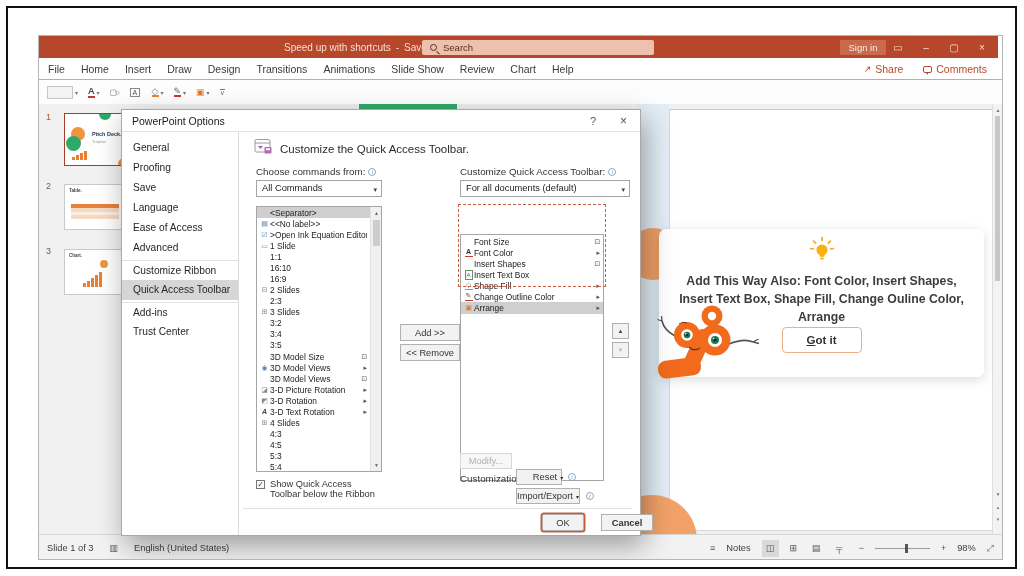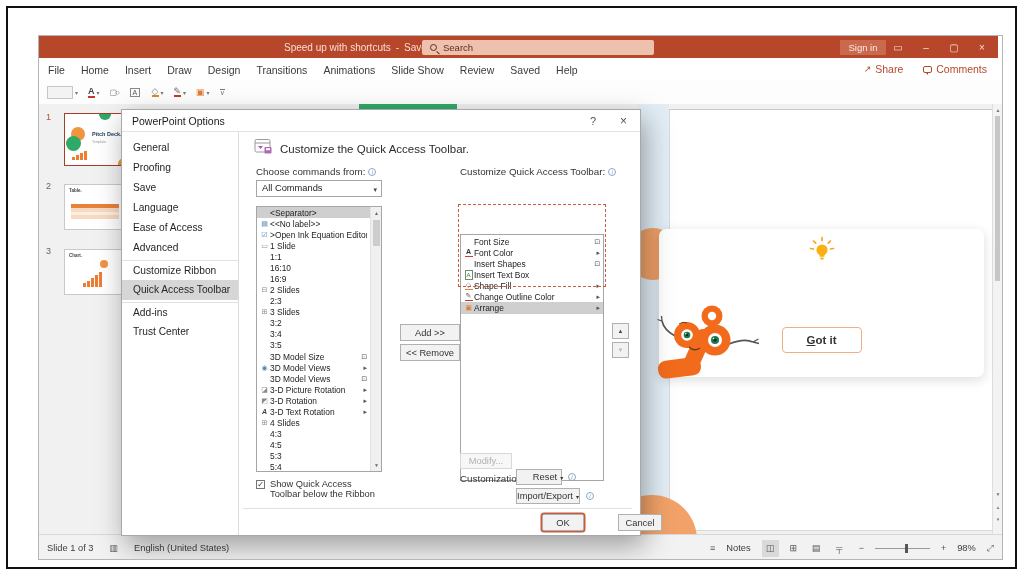--- a/index.html
+++ b/index.html
@@ -21,21 +21,21 @@
   .mag::after { content:""; position:absolute; left:6px; top:6px; width:4px; height:1.2px; background:#5f2c1e;
                 transform:rotate(45deg); transform-origin:0 0; }
   .tb-signin { position:absolute; left:801px; top:3.5px; width:46px; height:15px; background:#c96a4f;
                border-radius:1px; color:#ffe9e1; font-size:9.5px; display:flex; align-items:center; justify-content:center; }
   .tb-controls { position:absolute; right:2px; top:0; height:22px; display:flex; }
   .tb-controls .ctl { width:28px; height:22px; display:flex; align-items:center; justify-content:center;
                       color:#f6ddd4; font-size:10px; }
 
   
   .menubar { position:absolute; left:0; top:22px; right:0; height:24px; background:#fff;
-             border-bottom:1px solid #eab308; display:flex; align-items:center; }
+             border-bottom:3px solid #eab308; display:flex; align-items:center; }
   .menu-items { display:flex; gap:16px; padding-left:9px; font-size:10.5px; color:#3b3b3b; }
   .menu-right { position:absolute; right:15px; top:0; height:22px; display:flex; gap:20px; align-items:center;
                 color:#b7472a; font-size:10.5px; }
   .menu-right .mi { display:flex; gap:4px; align-items:center; }
   .share-ic { font-size:9px; }
   .bubble { width:9px; height:7px; border:1px solid #b7472a; border-radius:2px; position:relative; }
   .bubble::after { content:""; position:absolute; left:1px; bottom:-3px; width:0; height:0;
                    border-left:3px solid transparent; border-top:3px solid #b7472a; }
 
   
@@ -192,21 +192,21 @@
 
     <span class="mi-tab">File</span>
           <span class="mi-tab">Home</span>
           <span class="mi-tab">Insert</span>
           <span class="mi-tab">Draw</span>
           <span class="mi-tab">Design</span>
           <span class="mi-tab">Transitions</span>
           <span class="mi-tab">Animations</span>
           <span class="mi-tab">Slide Show</span>
           <span class="mi-tab">Review</span>
-          <span class="mi-tab">Saved</span>
+          <span class="mi-tab">Chart</span>
           <span class="mi-tab">Help</span>
         </div>
     <div class="menu-right">
       <span class="mi">
         <span class="share-ic">↗</span>
         <span>Share</span>
       </span>
       <span class="mi">
         <span class="bubble"></span>
         <span>Comments</span>
@@ -315,20 +315,21 @@
           <line x1="15" y1="1.5" x2="15" y2="4.5"></line>
           <line x1="6.5" y1="5" x2="8.7" y2="7.2"></line>
           <line x1="23.5" y1="5" x2="21.3" y2="7.2"></line>
           <line x1="3.5" y1="12.5" x2="6.5" y2="13"></line>
           <line x1="26.5" y1="12.5" x2="23.5" y2="13"></line>
         </g>
         <circle cx="15" cy="14" r="5.6" fill="#f9b114"></circle>
         <path d="M12.6 18.5 h4.8 v2.2 h-4.8 z" fill="#f9b114"></path>
         <rect x="13.2" y="21.6" width="3.6" height="2" rx="0.8" fill="#f9b114"></rect>
       </svg>
+      <div class="tip-text">Add This Way Also: Font Color, Insert Shapes, Insert Text Box, Shape Fill, Change Ouline Color, Arrange</div>
       <div class="gotit">
         <span><u>G</u><span>ot it</span></span>
       </div>
     </div>
 
     <svg class="mascot" width="130" height="105" viewBox="0 0 130 105">
       <rect x="40" y="30" width="16" height="46" rx="7" fill="#f26b1d" transform="rotate(24 48 53)"></rect>
       <rect x="9" y="61" width="43" height="18" rx="8" fill="#f26b1d" transform="rotate(-7 30 70)"></rect>
       <path d="M26 38 Q15 32 13 23" stroke="#555" stroke-width="1.6" fill="none"></path>
       <path d="M13 23 l-4.5 -1.5 M13 23 l-0.5 -5" stroke="#555" stroke-width="1.3" fill="none"></path>
@@ -394,20 +395,23 @@
           <span class="info">i</span>
     </div>
     <div class="dd" style="left:134px; top:70px; width:126px;">
       <span>All Commands</span><span class="car">▾</span>
     </div>
 
     <div class="fld-label" style="left:338px; top:56px;">
       <span>Customize Quick Access Toolbar:</span>
           <span class="info">i</span>
     </div>
+    <div class="dd" style="left:338px; top:70px; width:170px;">
+      <span>For all documents (default)</span><span class="car">▾</span>
+    </div>
 
     <div class="listbox" style="left:134px; top:96px; width:126px; height:266px;">
       <div style="padding-right:11px;">
 
           <div class="lrow sel">
             <span class="lic"></span>
             <span class="llab">&lt;Separator&gt;</span>
             <span class="lright"></span>
           </div>
 
@@ -624,21 +628,21 @@
     </div>
     <span class="info" style="position:absolute; left:464px; top:382px;">i</span>
 
     <div class="chkrow">
       <span class="chk">✓</span>
       <span>Show Quick Access Toolbar below the Ribbon</span>
     </div>
 
     <div class="dlg-hr"></div>
     <div class="btn ok-btn" style="left:420px; top:404px; width:42px; height:17px;">OK</div>
-    <div class="btn" style="left:496px; top:404px; width:44px; height:17px;">Cancel</div>
+    <div class="btn" style="left:479px; top:404px; width:52px; height:17px;font-weight:bold;">Cancel</div>
   </div>
 
   <div class="statusbar">
     <div class="sb-left">
       <span>Slide 1 of 3</span>
       <span class="sb-ic">▥</span>
       <span>English (United States)</span>
     </div>
     <div class="sb-right">
       <span class="sb-ic">≡</span>

